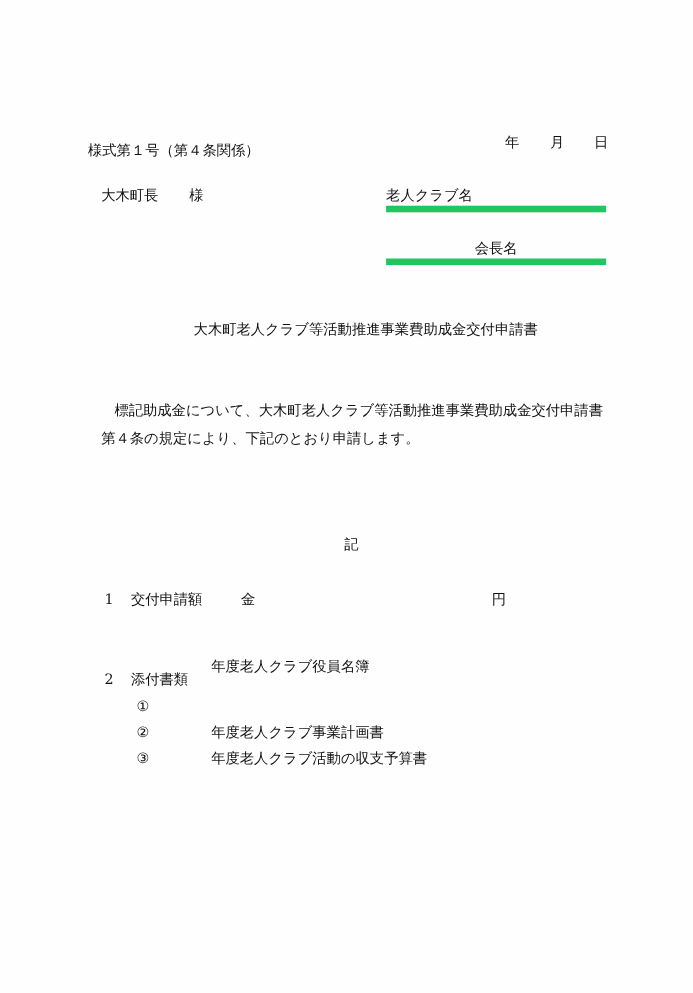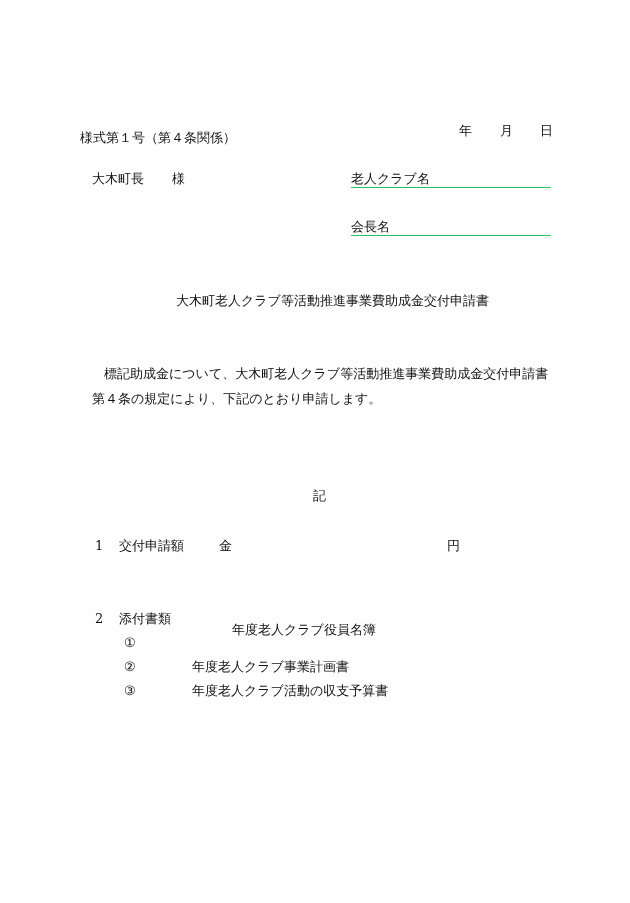--- a/index.html
+++ b/index.html
@@ -2,56 +2,56 @@
 <html><head>
 <meta charset="utf-8">
 <style>
   html, body { margin: 0; padding: 0; background: #fefefe; }
   body {
     width: 630px; height: 903px; position: relative; overflow: hidden;
     font-family: "DejaVu Serif", "Liberation Serif", serif;
     color: #111; font-size: 13px;
   }
   .abs { position: absolute; white-space: nowrap; line-height: 16px; }
-  .uline { border-bottom: 1px solid #22c55e; padding-bottom: 0; }
+  .uline { border-bottom: 6px solid #22c55e; padding-bottom: 0; }
 </style>
 </head>
 <body>
 
 <div>
   <div class="abs" style="left:80px; top:98px;margin-top:32px;">様式第１号（第４条関係）</div>
 
   <div class="abs" style="left:459px; top:123px;">年</div>
   <div class="abs" style="left:500px; top:123px;">月</div>
   <div class="abs" style="left:540px; top:123px;">日</div>
 
   <div class="abs" style="left:92px; top:171px;">大木町長</div>
   <div class="abs" style="left:172px; top:171px;">様</div>
 
   <div class="abs uline" style="left:351px; top:171px; width:200px;">
     <span>老人クラブ名</span>
   </div>
-  <div class="abs uline" style="left:351px; top:219px; width:200px;">
+  <div class="abs uline" style="left:351px; top:219px; width:200px;text-align:center;">
     <span>会長名</span>
   </div>
 
   <div class="abs" style="left:176px; top:293px;">大木町老人クラブ等活動推進事業費助成金交付申請書</div>
 
   <div class="abs" style="left:104px; top:366px;">標記助成金について、大木町老人クラブ等活動推進事業費助成金交付申請書</div>
   <div class="abs" style="left:92px; top:392px;font-family:Liberation Mono, monospace;">第４条の規定により、下記のとおり申請します。</div>
 
   <div class="abs" style="left:313px; top:488px;">記</div>
 
   <div class="abs" style="left:95px; top:538px;">1</div>
   <div class="abs" style="left:119px; top:538px;text-align:center;">交付申請額</div>
   <div class="abs" style="left:219px; top:538px;">金</div>
   <div class="abs" style="left:447px; top:538px;">円</div>
 
   <div class="abs" style="left:95px; top:611px;">2</div>
   <div class="abs" style="left:119px; top:611px;text-align:center;">添付書類</div>
 
   <div class="abs" style="left:124px; top:635px;">①</div>
-  <div class="abs" style="left:192px; top:622px;margin-left:40px;">年度老人クラブ役員名簿</div>
+  <div class="abs" style="left:192px; top:599px;">年度老人クラブ役員名簿</div>
   <div class="abs" style="left:124px; top:659px;">②</div>
   <div class="abs" style="left:192px; top:659px;">年度老人クラブ事業計画書</div>
   <div class="abs" style="left:124px; top:683px;">③</div>
   <div class="abs" style="left:192px; top:683px;text-align:right;">年度老人クラブ活動の収支予算書</div>
 </div>
 
 </body></html>

